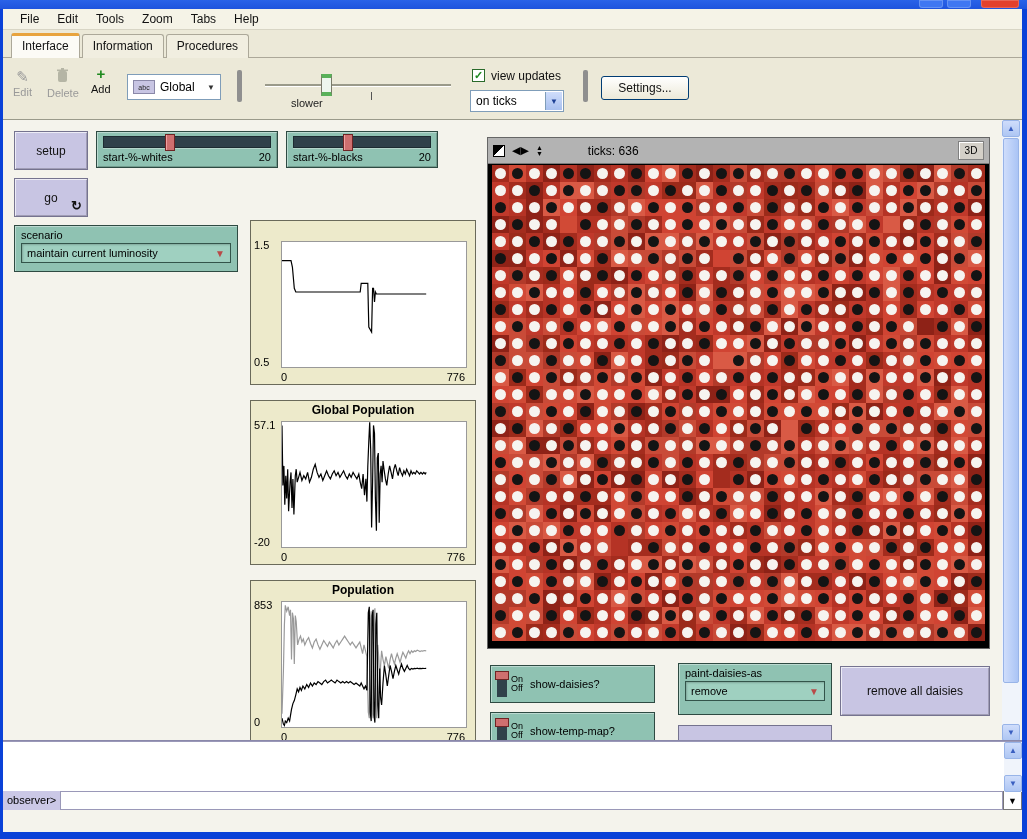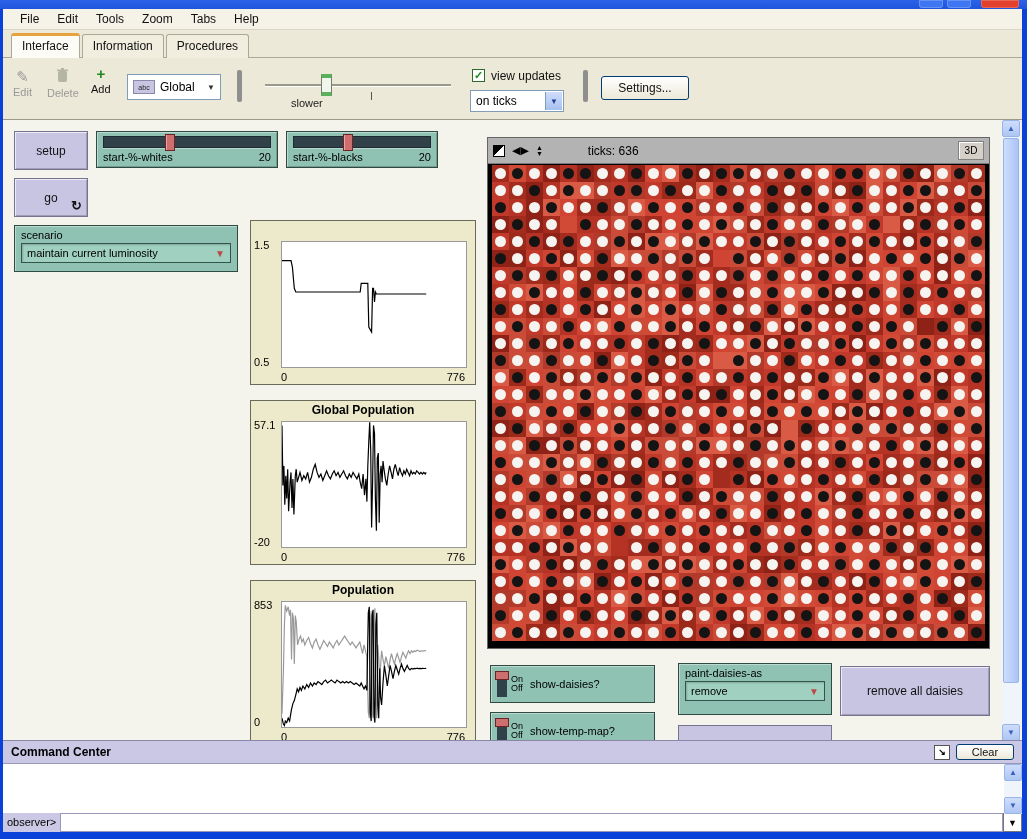--- a/index.html
+++ b/index.html
@@ -2739,25 +2739,20 @@
       <div class="partial-button" style="left:675px; top:605px; width:154px; height:30px;"></div>
     </div>
 
     <div class="vscroll">
       <div class="scroll-btn" style="top:0;">▲</div>
       <div class="thumb"></div>
       <div class="scroll-btn" style="top:604px;">▼</div>
     </div>
 
     <div class="cc">
-      <div class="cc-header">
-        <span class="cc-title">Command Center</span>
-        <span class="cc-export">↘</span>
-        <span class="xp-button cc-clear">Clear</span>
-      </div>
       <div class="cc-output">
         <div class="cc-scroll">
           <div class="scroll-btn" style="top:0;">▲</div>
           <div class="scroll-btn" style="top:33px;">▼</div>
         </div>
       </div>
       <div class="cc-input-row">
         <span class="cc-prompt">observer&gt;</span>
         <input class="cc-input" type="text" value="" style="">
         <span class="cc-ddbtn">▼</span>

